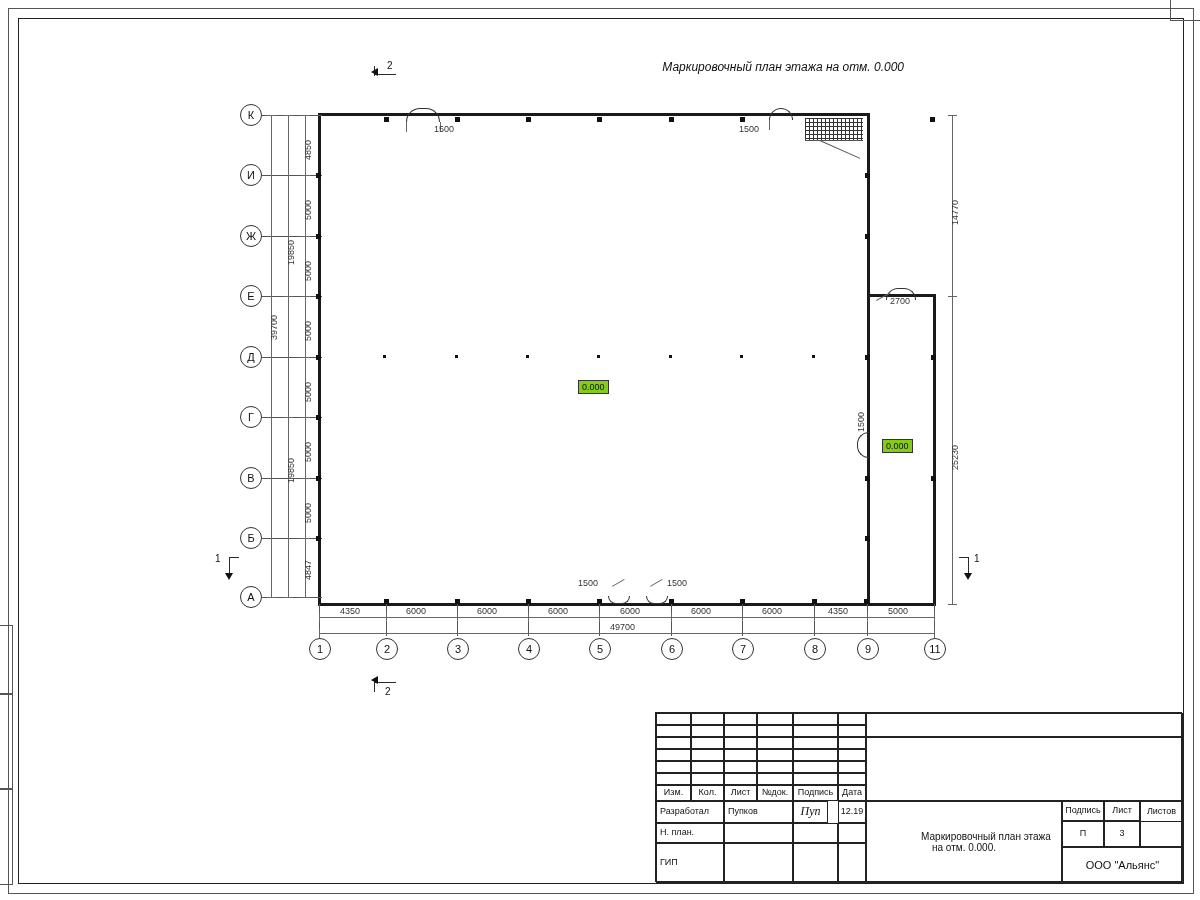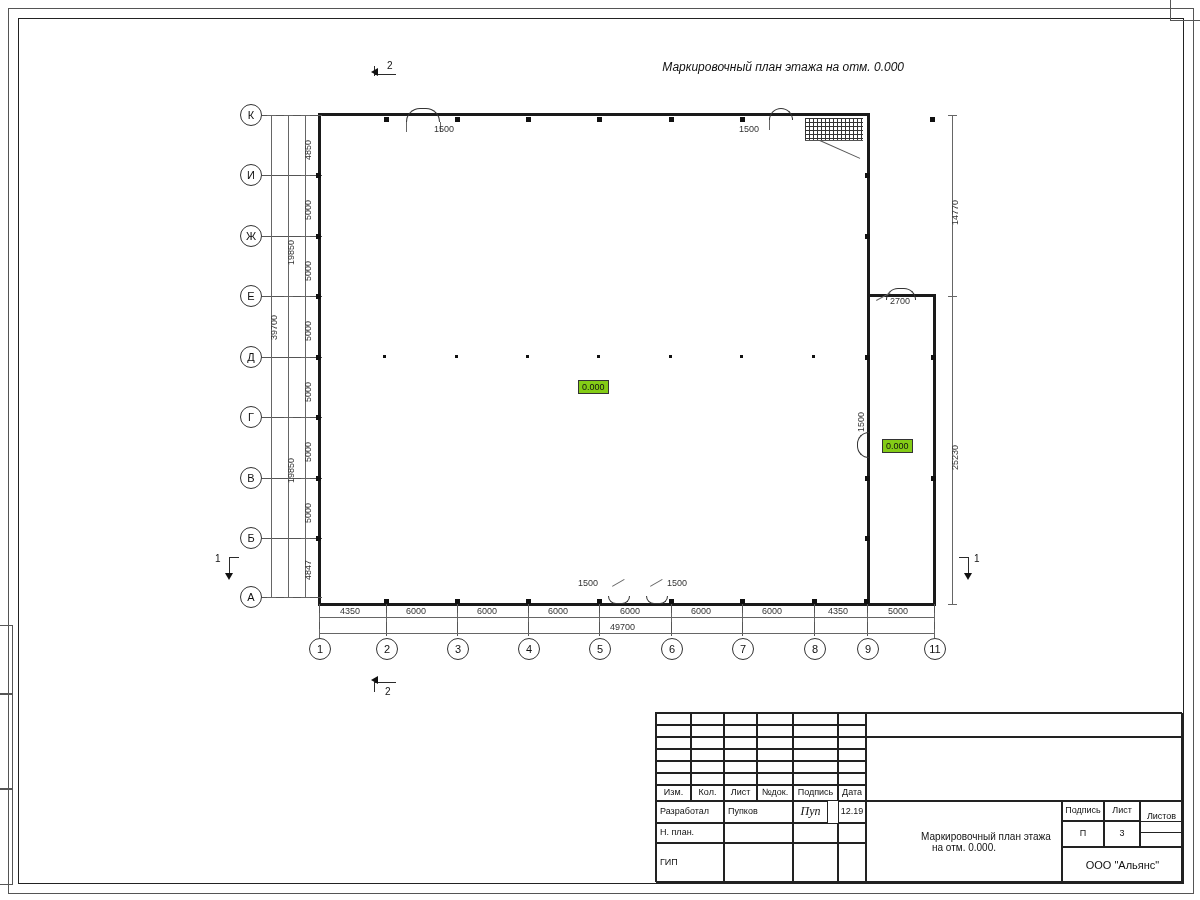--- a/index.html
+++ b/index.html
@@ -456,21 +456,21 @@
 
     <div class="cell" style="left:210px; top:88px; width:196px; height:82px;">
       <div>
         <div style="font-size:10px;padding-left:44px;">Маркировочный план этажа</div>
         <div style="font-size:10px;">на отм. 0.000.</div>
       </div>
     </div>
 
     <div class="cell" style="left:406px; top:88px; width:42px; height:20px;">Подпись</div>
     <div class="cell" style="left:448px; top:88px; width:36px; height:20px;">Лист</div>
-    <div class="cell" style="left:484px; top:88px; width:43px; height:32px;">Листов</div>
+    <div class="cell" style="left:484px; top:88px; width:43px; height:21px;">Листов</div>
 
     <div class="cell" style="left:406px; top:108px; width:42px; height:26px;">П</div>
     <div class="cell" style="left:448px; top:108px; width:36px; height:26px;">3</div>
     <div class="cell" style="left:484px; top:108px; width:43px; height:26px;"></div>
 
     <div class="cell" style="left:406px; top:134px; width:121px; height:36px; font-size:11px;">ООО "Альянс"</div>
   </div>
 
 </div>
 

